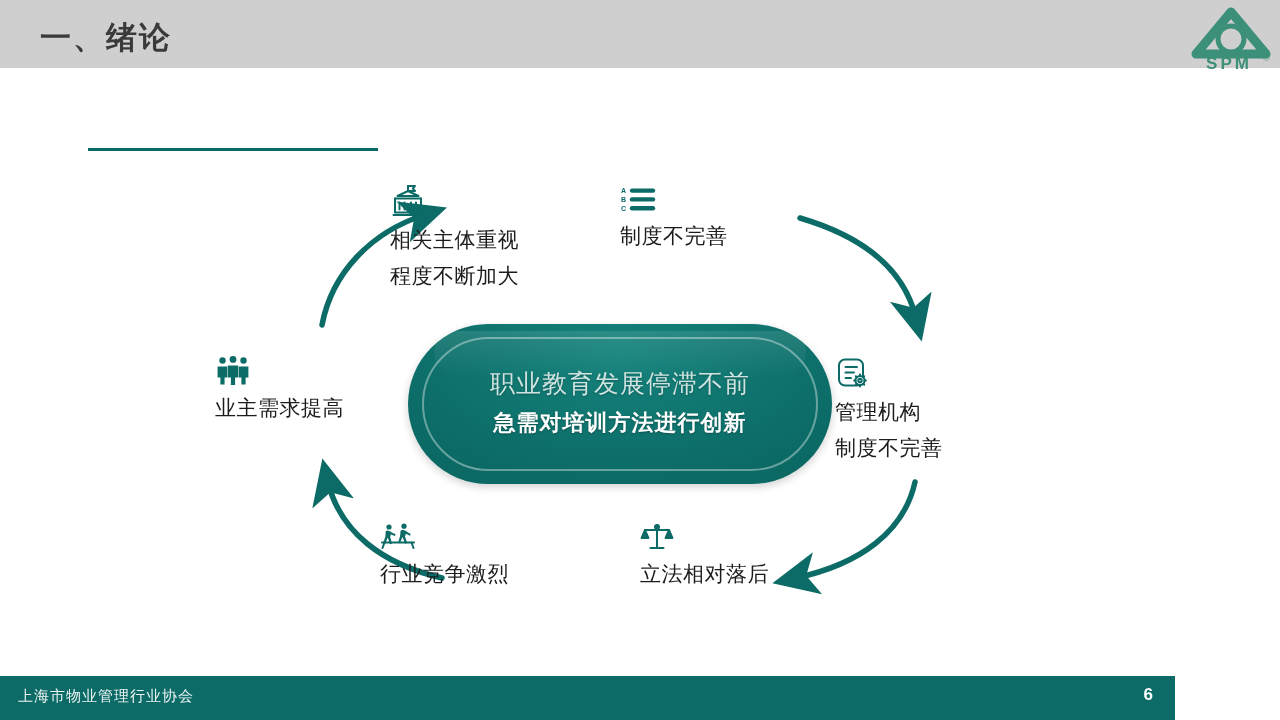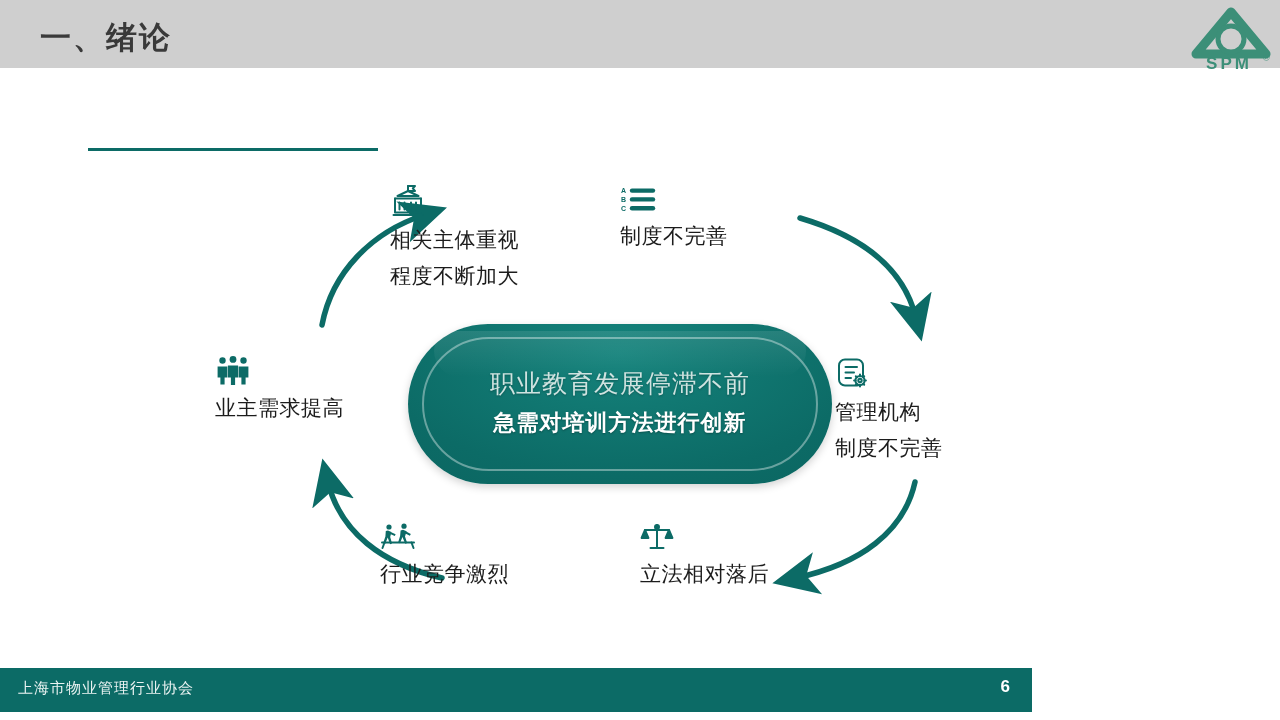--- a/index.html
+++ b/index.html
@@ -81,21 +81,21 @@
 
   .n-top-left{left:390px;top:24px;width:250px;}
   .n-top-right{left:620px;top:24px;width:210px;}
   .n-left{left:215px;top:196px;width:195px;}
   .n-right{left:835px;top:196px;width:165px;}
   .n-bot-left{left:380px;top:362px;width:195px;}
   .n-bot-right{left:640px;top:362px;width:185px;}
 
   
   .footer{
-    position:absolute;left:0;bottom:8px;width:1032px;height:44px;
+    position:absolute;left:0;bottom:0;width:1175px;height:44px;
     background:#0c6b66;
   }
   .footer-text{
     position:absolute;left:18px;top:11px;
     font-size:15px;color:#eaf3f2;letter-spacing:1px;
   }
   .page-num{
     position:absolute;right:22px;top:9px;
     font-size:17px;font-weight:bold;color:#ffffff;
   }

